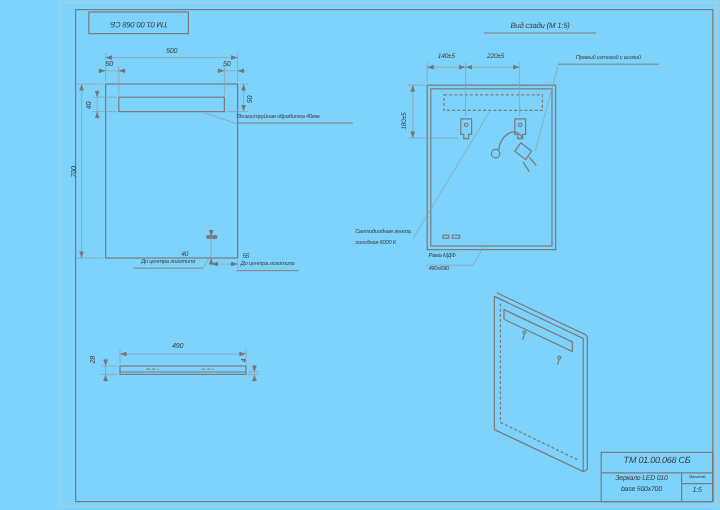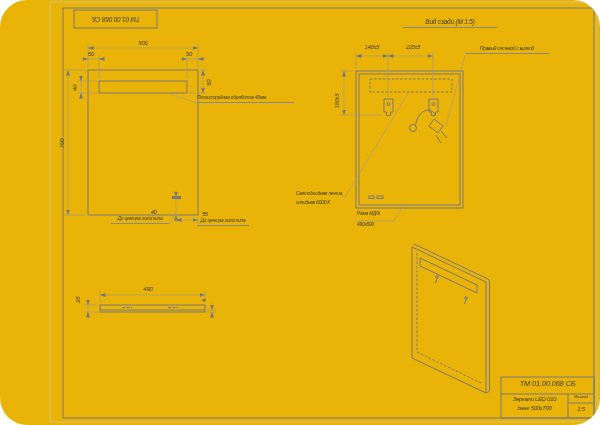--- a/index.html
+++ b/index.html
@@ -1,17 +1,17 @@
 <!DOCTYPE html>
 <html><head>
 <meta charset="utf-8">
 <style>
   html,body{margin:0;padding:0;background:#fff;}
-  #sheet{position:relative;width:600px;height:425px;background:#eab308;overflow:hidden;
-         font-family:"Liberation Sans",sans-serif;border-radius:27px;}
+  #sheet{position:relative;width:600px;height:425px;background:#7dd3fc;overflow:hidden;
+         font-family:"Liberation Sans",sans-serif;}
   svg{position:absolute;left:0;top:0;}
   .t{position:absolute;white-space:nowrap;color:#3c3c3c;font-style:italic;
      font-size:6px;line-height:1;letter-spacing:-0.2px;}
   .c{text-align:center;}
   .u{border-bottom:0.8px solid #8a8a8a;padding-bottom:1px;}
   .rot{transform:rotate(-90deg);transform-origin:0 0;}
   .s48{font-size:4.8px;}
   .s55{font-size:5.5px;}
   .s65{font-size:6.5px;}
   .flipbox{position:absolute;display:flex;align-items:center;justify-content:center;}

